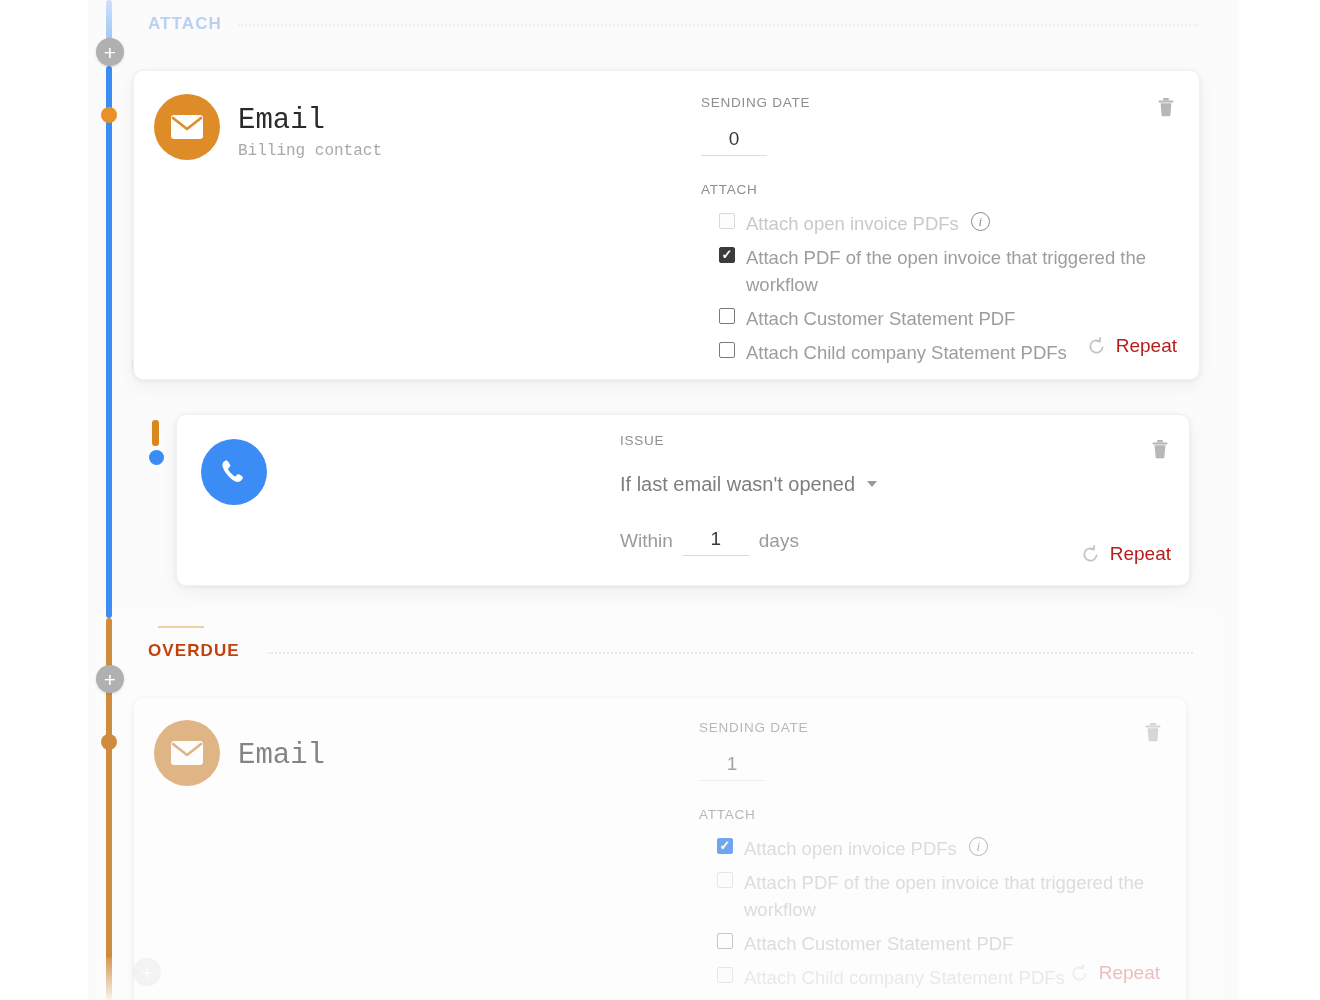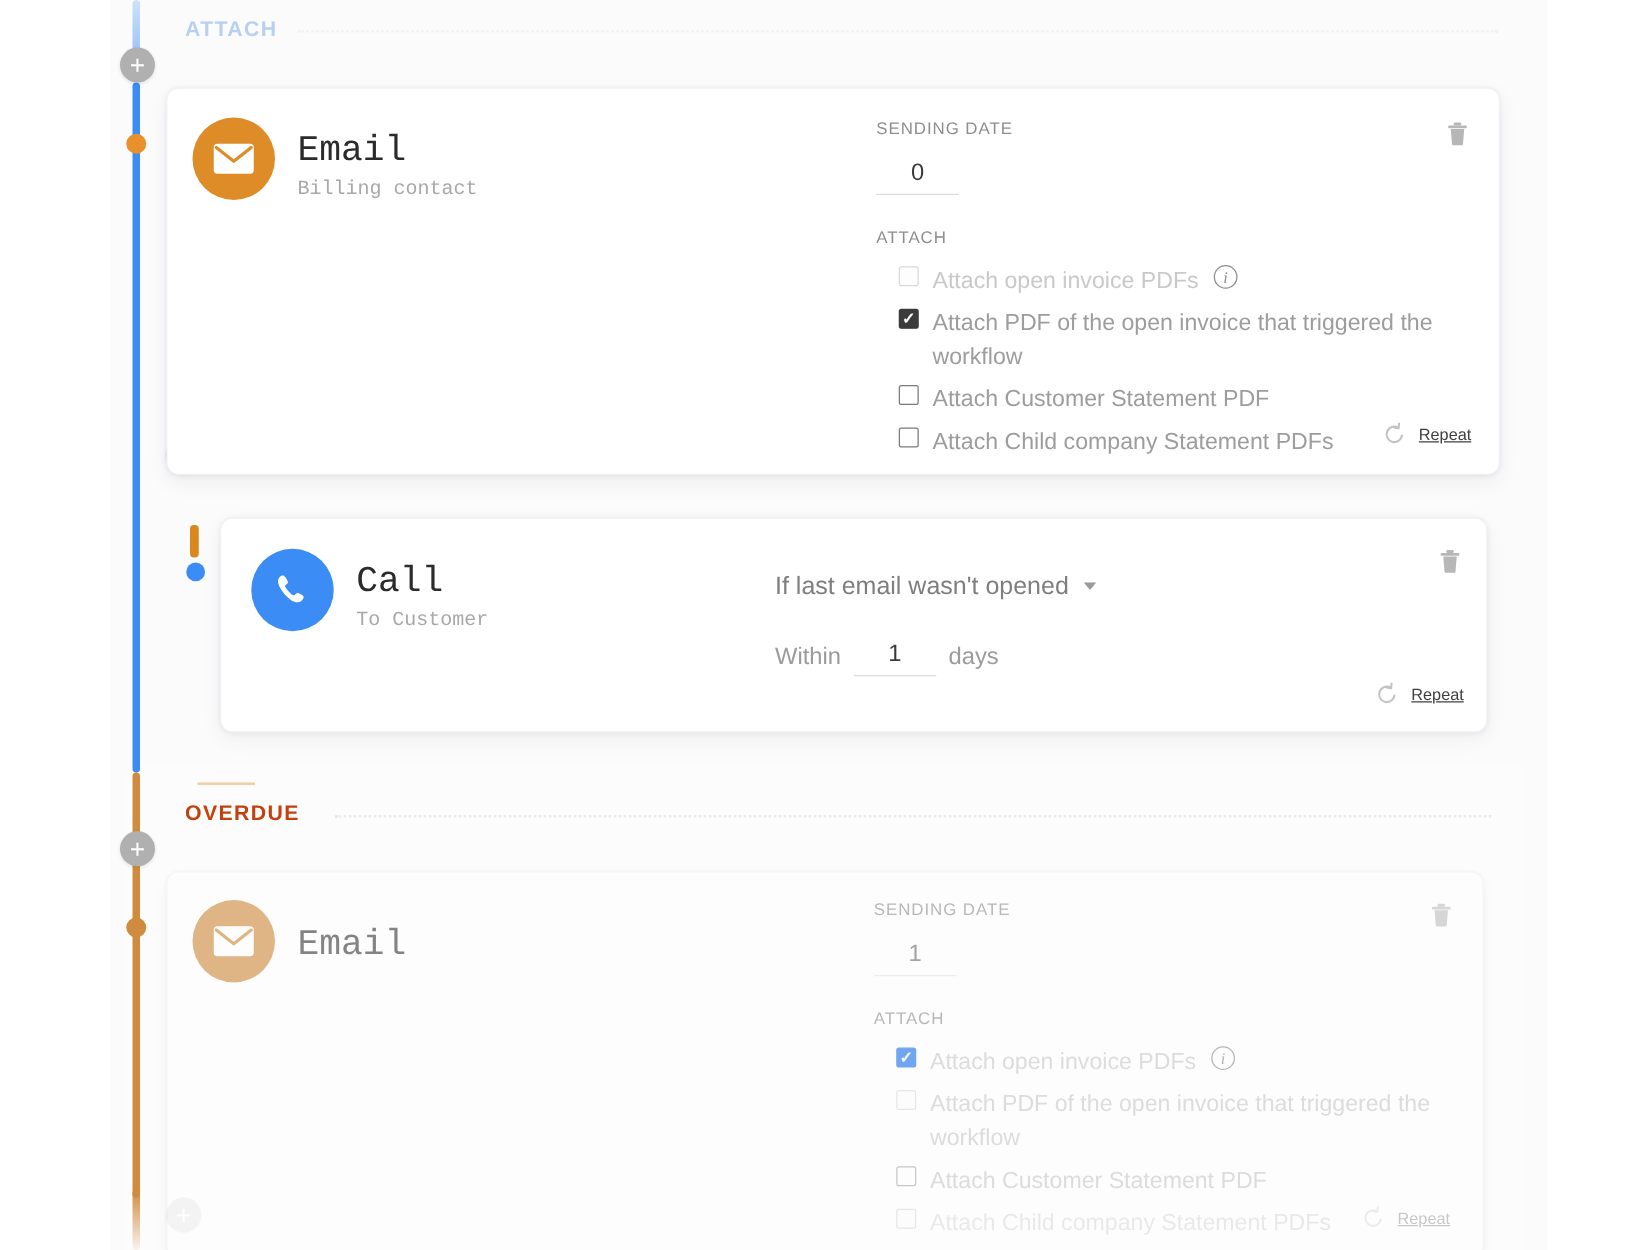--- a/index.html
+++ b/index.html
@@ -274,21 +274,21 @@
   .trash-e1 { right: 24px; top: 26px; }
   .trash-c  { right: 20px; top: 24px; }
   .trash-e2 { right: 24px; top: 24px; }
 
   
   .repeat {
     position: absolute;
     display: flex; align-items: center; gap: 9px;
     cursor: pointer;
   }
-  .repeat-text { font-size: 13px; color: #404040; text-decoration: underline; }
+  .repeat-text { font-size: 19px; color: #b91c1c; }
   .repeat-e1 { right: 22px; bottom: 22px; }
   .repeat-c  { right: 18px; bottom: 20px; }
   .repeat-e2 { right: 26px; bottom: 22px; opacity: 0.45; }
 </style>
 </head>
 <body>
 
 <div class="stage">
 
   <div class="panel-bg"></div>
@@ -386,27 +386,24 @@
   </div>
 
   <div class="card card-call">
 
     <div class="card-head head-c">
       <div class="avatar avatar-call">
         <svg width="32" height="32" viewBox="0 0 24 24" aria-hidden="true">
           <path d="M6.6 3.2 c-1.1 0 -2.6 1 -3.1 2.3 c-0.6 1.6 0.2 4.1 2.4 7.2 c2.3 3.2 5.1 5.6 7.2 6.4 c1.6 0.6 3.3 0.3 4.3 -0.7 c0.8 -0.8 1.3 -1.6 1.3 -2.2 c0 -0.4 -0.3 -0.8 -1.4 -1.5 c-1.7 -1.1 -2.3 -1.2 -3 -0.6 l-1 0.9 c-0.4 0.3 -0.8 0.3 -1.5 -0.2 c-1.2 -0.8 -3.4 -3.2 -4 -4.4 c-0.3 -0.7 -0.3 -1 0.1 -1.4 l0.9 -0.8 c0.7 -0.7 0.6 -1.3 -0.5 -3 c-0.7 -1.1 -1.1 -1.5 -1.5 -1.6 z" fill="#ffffff"></path>
         </svg>
       </div>
-      <div class="head-text">
-        <div class="card-title">Call</div>
-        <div class="card-sub">To Customer</div>
-      </div>
     </div>
 
     <div class="col col-c">
+      <div class="field-label">ISSUE</div>
 
       <div class="issue-select">
         <span class="issue-text">If last email wasn't opened</span>
         <span class="caret" style="margin-bottom:2px;"></span>
       </div>
 
       <div class="within-row">
         <span class="within-label">Within</span>
         <input class="num-input" value="1" style="">
         <span class="within-label">days</span>

